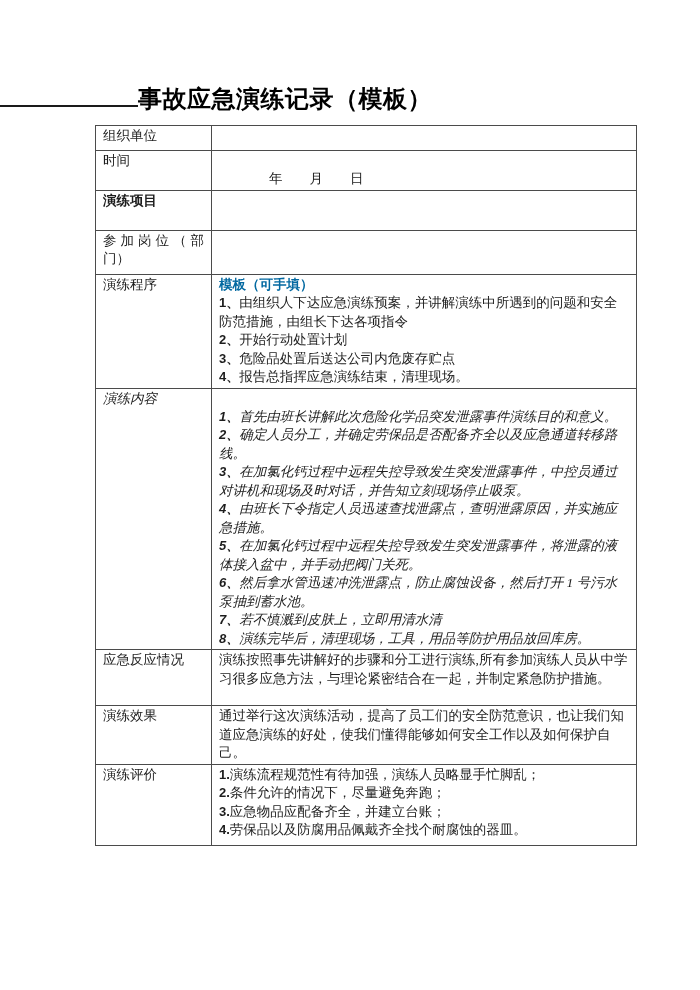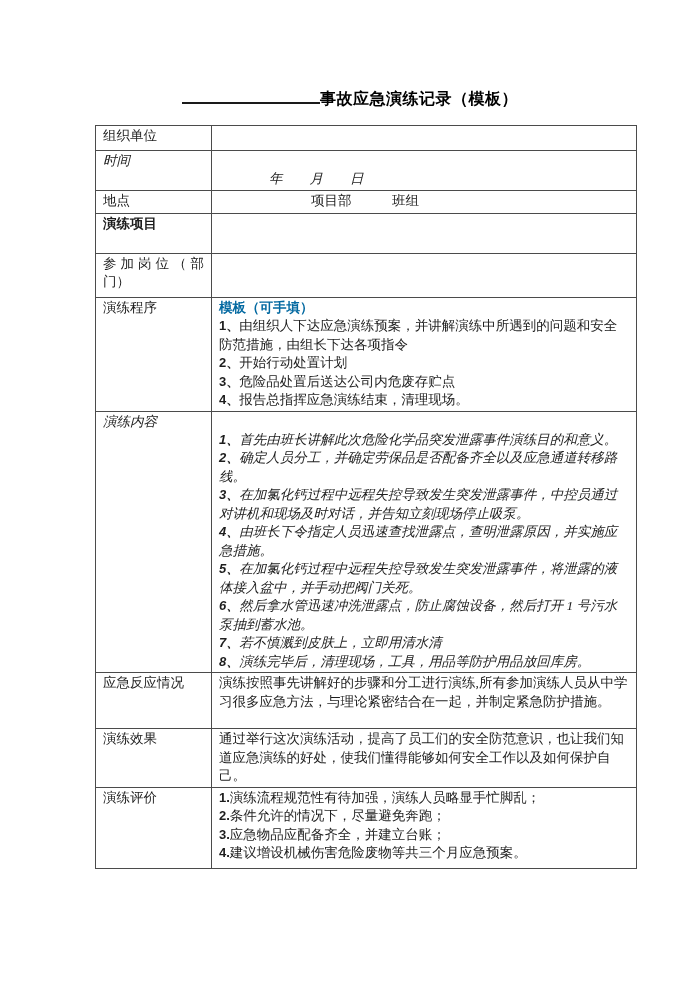--- a/index.html
+++ b/index.html
@@ -7,23 +7,23 @@
     position:relative;
     width:700px;height:990px;
     background:#ffffff;
     font-family:"Liberation Serif","DejaVu Serif",serif;
     color:#1d1d1d;
     overflow:hidden;
   }
   .title{
     margin:0;
     padding-top:86px;
-    text-align:center;
+    text-align:left;
     font-family:"Liberation Sans","DejaVu Sans",sans-serif;
-    font-size:16px;
+    font-size:24px;
     line-height:26px;
     font-weight:bold;
     color:#000;
     letter-spacing:0.5px;
   }
   .title-blank{
     display:inline-block;
     width:138px;
     height:2px;
     border-bottom:2px solid #1a1a1a;
@@ -41,21 +41,21 @@
     vertical-align:top;
     font-size:13.5px;
     line-height:18.5px;
     padding:1px 7px;
     word-break:break-all;
   }
   td.lbl{width:101px;padding-left:8px;}
   td.ct{width:410px;}
   td.lbl.justify{text-align:justify;}
   tr.r1 td{height:22px;}
-  tr.r2 td{height:34px;font-style:italic;}
+  tr.r2 td{height:34px;}
   tr.r3 td{height:20px;}
   tr.r4 td{height:37px;font-weight:bold;}
   tr.r5 td{height:41px;}
   tr.r6 td{height:107px;}
   tr.r7 td{height:242px;font-style:italic;}
   tr.r8 td{height:53px;margin-left:37px;}
   tr.r9 td{height:39px;}
   tr.r10 td{height:78px;}
   tr.r11 td{height:66px;}
   .blank-line{height:18px;}
@@ -85,26 +85,20 @@
       </tr>
 
       <tr class="r2">
         <td class="lbl">时间</td>
         <td class="ct">
           <div class="blank-line"></div>
           <div class="indent-date">年　　月　　日</div>
         </td>
       </tr>
 
-      <tr class="r3">
-        <td class="lbl">地点</td>
-        <td class="ct">
-          <div class="indent-loc">项目部　　　班组</div>
-        </td>
-      </tr>
 
       <tr class="r4">
         <td class="lbl">演练项目</td>
         <td class="ct"></td>
       </tr>
 
       <tr class="r5">
         <td class="lbl justify">参加岗位（部门）</td>
         <td class="ct"></td>
       </tr>
@@ -144,20 +138,20 @@
         <td class="lbl">演练效果</td>
         <td class="ct">通过举行这次演练活动，提高了员工们的安全防范意识，也让我们知道应急演练的好处，使我们懂得能够如何安全工作以及如何保护自己。</td>
       </tr>
 
       <tr class="r10">
         <td class="lbl">演练评价</td>
         <td class="ct">
           <div><span class="num">1.</span><span>演练流程规范性有待加强，演练人员略显手忙脚乱；</span></div>
           <div><span class="num">2.</span><span>条件允许的情况下，尽量避免奔跑；</span></div>
           <div><span class="num">3.</span><span>应急物品应配备齐全，并建立台账；</span></div>
-          <div><span class="num">4.</span><span>建议增设机械伤害危险废物等共三个月应急预案。</span></div>
+          <div><span class="num">4.</span><span>劳保品以及防腐用品佩戴齐全找个耐腐蚀的器皿。</span></div>
         </td>
       </tr>
 
 
     </tbody>
   </table>
 </div>
 
 </body></html>

